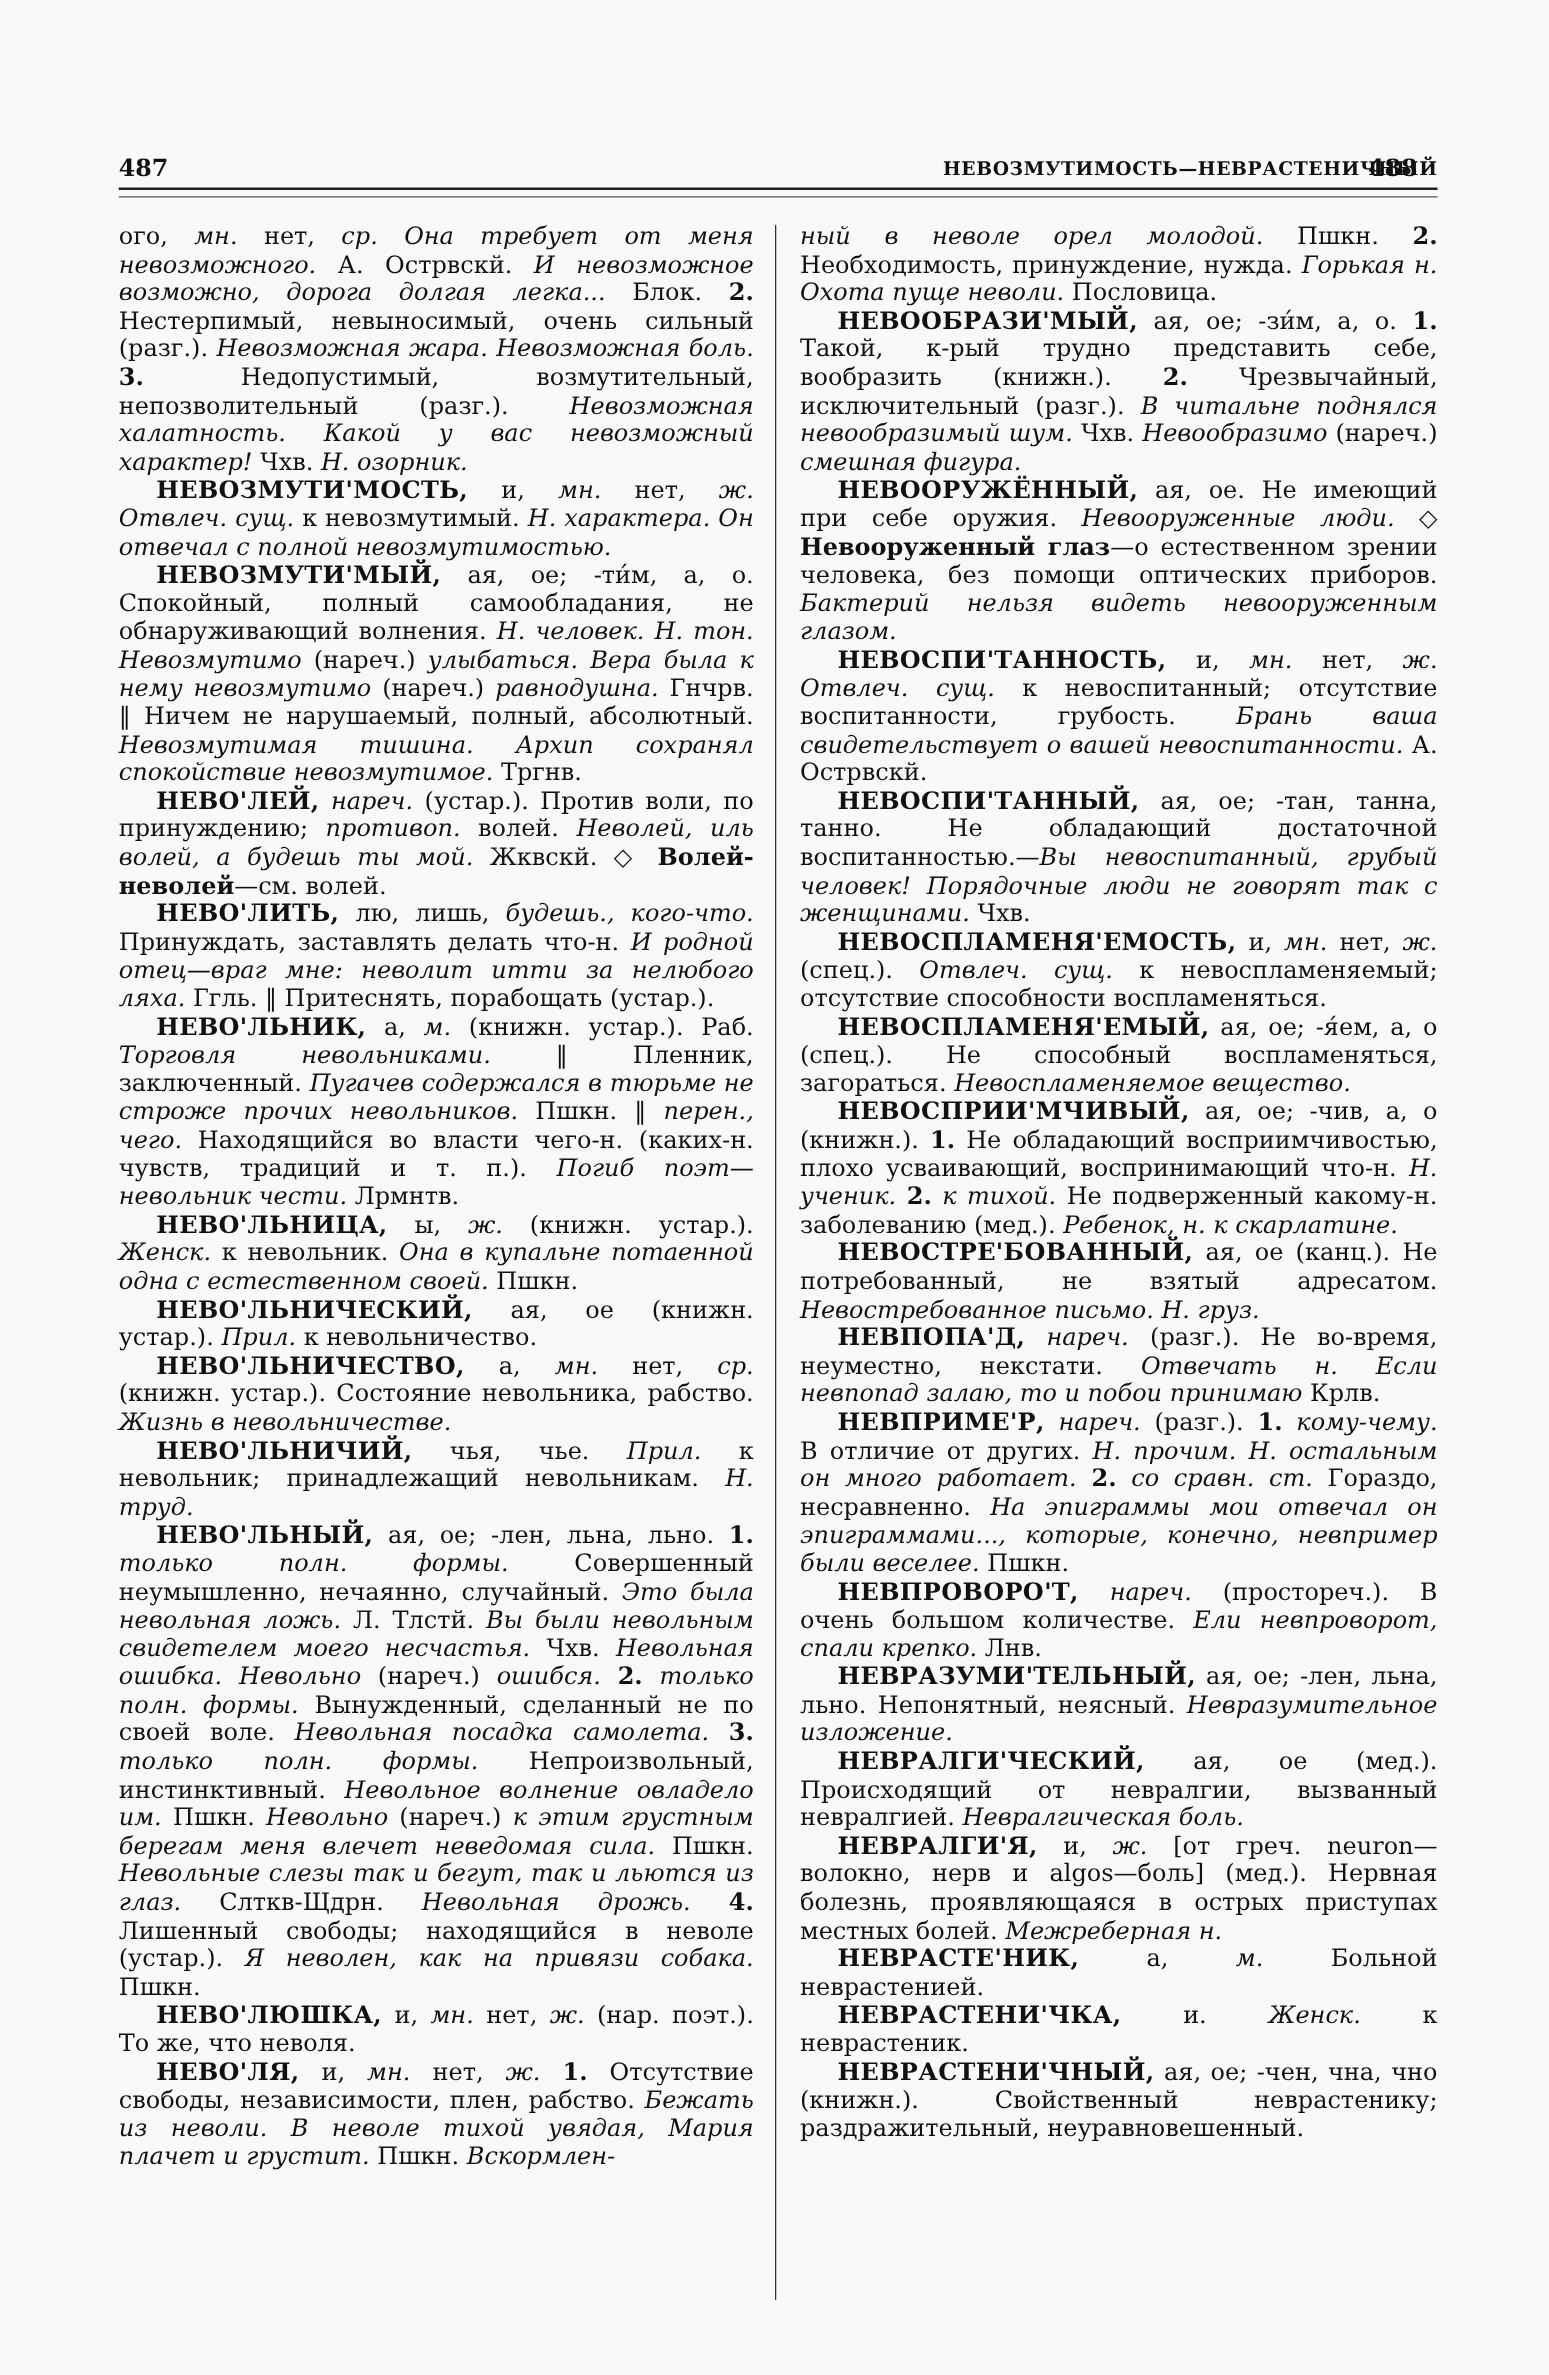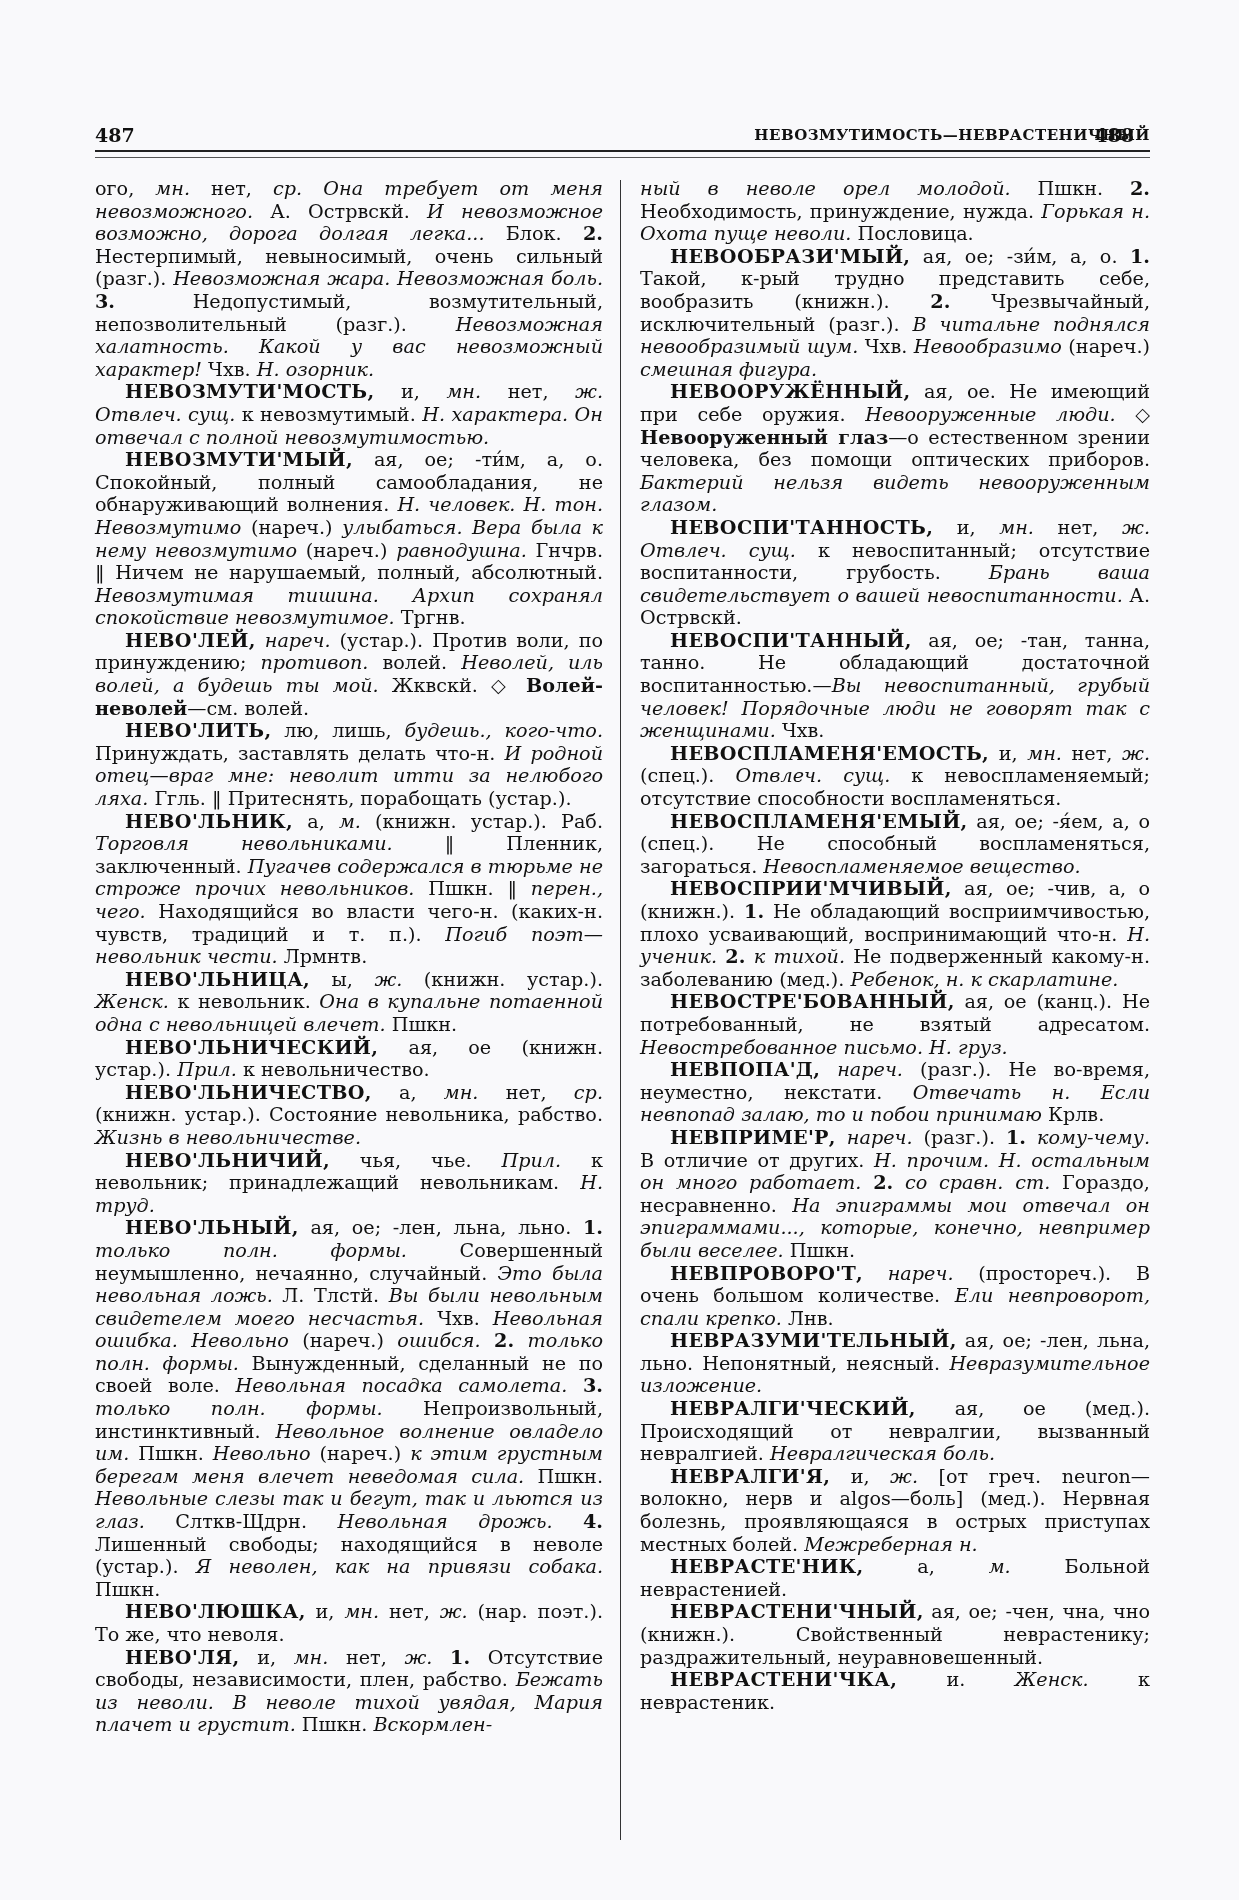--- a/index.html
+++ b/index.html
@@ -35,21 +35,21 @@
 </div>
 <div class="rule"></div>
 
 <div class="col left" id="col-left">
     <p class="entry"><span>ого, <i>мн.</i> нет, <i>ср. Она требует от меня невозможного.</i> А. Острвскй. <i>И невозможное возможно, дорога долгая легка...</i> Блок. <b>2.</b> Нестерпимый, невыносимый, очень сильный (разг.). <i>Невозможная жара. Невозможная боль.</i> <b>3.</b> Недопустимый, возмутительный, непозволительный (разг.). <i>Невозможная халатность. Какой у вас невозможный характер!</i> Чхв. <i>Н. озорник.</i></span></p>
     <p class="entry indent"><span class="hw">НЕВОЗМУТИ'МОСТЬ,</span><span> и, <i>мн.</i> нет, <i>ж. Отвлеч. сущ.</i> к невозмутимый. <i>Н. характера. Он отвечал с полной невозмутимостью.</i></span></p>
     <p class="entry indent"><span class="hw">НЕВОЗМУТИ'МЫЙ,</span><span> ая, ое; -ти́м, а, о. Спокойный, полный самообладания, не обнаруживающий волнения. <i>Н. человек. Н. тон. Невозмутимо</i> (нареч.) <i>улыбаться. Вера была к нему невозмутимо</i> (нареч.) <i>равнодушна.</i> Гнчрв. ‖ Ничем не нарушаемый, полный, абсолютный. <i>Невозмутимая тишина. Архип сохранял спокойствие невозмутимое.</i> Тргнв.</span></p>
     <p class="entry indent"><span class="hw">НЕВО'ЛЕЙ,</span><span> <i>нареч.</i> (устар.). Против воли, по принуждению; <i>противоп.</i> волей. <i>Неволей, иль волей, а будешь ты мой.</i> Жквскй. ◇ <b>Волей-неволей</b>—см. волей.</span></p>
     <p class="entry indent"><span class="hw">НЕВО'ЛИТЬ,</span><span> лю, лишь, <i>будешь., кого-что.</i> Принуждать, заставлять делать что-н. <i>И родной отец—враг мне: неволит итти за нелюбого ляха.</i> Ггль. ‖ Притеснять, порабощать (устар.).</span></p>
     <p class="entry indent"><span class="hw">НЕВО'ЛЬНИК,</span><span> а, <i>м.</i> (книжн. устар.). Раб. <i>Торговля невольниками.</i> ‖ Пленник, заключенный. <i>Пугачев содержался в тюрьме не строже прочих невольников.</i> Пшкн. ‖ <i>перен., чего.</i> Находящийся во власти чего-н. (каких-н. чувств, традиций и т. п.). <i>Погиб поэт—невольник чести.</i> Лрмнтв.</span></p>
-    <p class="entry indent"><span class="hw">НЕВО'ЛЬНИЦА,</span><span> ы, <i>ж.</i> (книжн. устар.). <i>Женск.</i> к невольник. <i>Она в купальне потаенной одна с невольницей влечет.</i> Пшкн.</span></p>
+    <p class="entry indent"><span class="hw">НЕВО'ЛЬНИЦА,</span><span> ы, <i>ж.</i> (книжн. устар.). <i>Женск.</i> к невольник. <i>Она в купальне потаенной одна с естественном своей.</i> Пшкн.</span></p>
     <p class="entry indent"><span class="hw">НЕВО'ЛЬНИЧЕСКИЙ,</span><span> ая, ое (книжн. устар.). <i>Прил.</i> к невольничество.</span></p>
     <p class="entry indent"><span class="hw">НЕВО'ЛЬНИЧЕСТВО,</span><span> а, <i>мн.</i> нет, <i>ср.</i> (книжн. устар.). Состояние невольника, рабство. <i>Жизнь в невольничестве.</i></span></p>
     <p class="entry indent"><span class="hw">НЕВО'ЛЬНИЧИЙ,</span><span> чья, чье. <i>Прил.</i> к невольник; принадлежащий невольникам. <i>Н. труд.</i></span></p>
     <p class="entry indent"><span class="hw">НЕВО'ЛЬНЫЙ,</span><span> ая, ое; -лен, льна, льно. <b>1.</b> <i>только полн. формы.</i> Совершенный неумышленно, нечаянно, случайный. <i>Это была невольная ложь.</i> Л. Тлстй. <i>Вы были невольным свидетелем моего несчастья.</i> Чхв. <i>Невольная ошибка. Невольно</i> (нареч.) <i>ошибся.</i> <b>2.</b> <i>только полн. формы.</i> Вынужденный, сделанный не по своей воле. <i>Невольная посадка самолета.</i> <b>3.</b> <i>только полн. формы.</i> Непроизвольный, инстинктивный. <i>Невольное волнение овладело им.</i> Пшкн. <i>Невольно</i> (нареч.) <i>к этим грустным берегам меня влечет неведомая сила.</i> Пшкн. <i>Невольные слезы так и бегут, так и льются из глаз.</i> Слткв-Щдрн. <i>Невольная дрожь.</i> <b>4.</b> Лишенный свободы; находящийся в неволе (устар.). <i>Я неволен, как на привязи собака.</i> Пшкн.</span></p>
     <p class="entry indent"><span class="hw">НЕВО'ЛЮШКА,</span><span> и, <i>мн.</i> нет, <i>ж.</i> (нар. поэт.). То же, что неволя.</span></p>
     <p class="entry indent"><span class="hw">НЕВО'ЛЯ,</span><span> и, <i>мн.</i> нет, <i>ж.</i> <b>1.</b> Отсутствие свободы, независимости, плен, рабство. <i>Бежать из неволи. В неволе тихой увядая, Мария плачет и грустит.</i> Пшкн. <i>Вскормлен-</i></span></p>
   </div>
 <div class="divider"></div>
 <div class="col right" id="col-right">
     <p class="entry"><span><i>ный в неволе орел молодой.</i> Пшкн. <b>2.</b> Необходимость, принуждение, нужда. <i>Горькая н. Охота пуще неволи.</i> Пословица.</span></p>
@@ -61,15 +61,15 @@
     <p class="entry indent"><span class="hw">НЕВОСПЛАМЕНЯ'ЕМЫЙ,</span><span> ая, ое; -я́ем, а, о (спец.). Не способный воспламеняться, загораться. <i>Невоспламеняемое вещество.</i></span></p>
     <p class="entry indent"><span class="hw">НЕВОСПРИИ'МЧИВЫЙ,</span><span> ая, ое; -чив, а, о (книжн.). <b>1.</b> Не обладающий восприимчивостью, плохо усваивающий, воспринимающий что-н. <i>Н. ученик.</i> <b>2.</b> <i>к тихой.</i> Не подверженный какому-н. заболеванию (мед.). <i>Ребенок, н. к скарлатине.</i></span></p>
     <p class="entry indent"><span class="hw">НЕВОСТРЕ'БОВАННЫЙ,</span><span> ая, ое (канц.). Не потребованный, не взятый адресатом. <i>Невостребованное письмо. Н. груз.</i></span></p>
     <p class="entry indent"><span class="hw">НЕВПОПА'Д,</span><span> <i>нареч.</i> (разг.). Не во-время, неуместно, некстати. <i>Отвечать н. Если невпопад залаю, то и побои принимаю</i> Крлв.</span></p>
     <p class="entry indent"><span class="hw">НЕВПРИМЕ'Р,</span><span> <i>нареч.</i> (разг.). <b>1.</b> <i>кому-чему.</i> В отличие от других. <i>Н. прочим. Н. остальным он много работает.</i> <b>2.</b> <i>со сравн. ст.</i> Гораздо, несравненно. <i>На эпиграммы мои отвечал он эпиграммами..., которые, конечно, невпример были веселее.</i> Пшкн.</span></p>
     <p class="entry indent"><span class="hw">НЕВПРОВОРО'Т,</span><span> <i>нареч.</i> (простореч.). В очень большом количестве. <i>Ели невпроворот, спали крепко.</i> Лнв.</span></p>
     <p class="entry indent"><span class="hw">НЕВРАЗУМИ'ТЕЛЬНЫЙ,</span><span> ая, ое; -лен, льна, льно. Непонятный, неясный. <i>Невразумительное изложение.</i></span></p>
     <p class="entry indent"><span class="hw">НЕВРАЛГИ'ЧЕСКИЙ,</span><span> ая, ое (мед.). Происходящий от невралгии, вызванный невралгией. <i>Невралгическая боль.</i></span></p>
     <p class="entry indent"><span class="hw">НЕВРАЛГИ'Я,</span><span> и, <i>ж.</i> [от греч. neuron—волокно, нерв и algos—боль] (мед.). Нервная болезнь, проявляющаяся в острых приступах местных болей. <i>Межреберная н.</i></span></p>
     <p class="entry indent"><span class="hw">НЕВРАСТЕ'НИК,</span><span> а, <i>м.</i> Больной неврастенией.</span></p>
+    <p class="entry indent"><span class="hw">НЕВРАСТЕНИ'ЧКА,</span><span> и. <i>Женск.</i> к неврастеник.</span></p>
     <p class="entry indent"><span class="hw">НЕВРАСТЕНИ'ЧНЫЙ,</span><span> ая, ое; -чен, чна, чно (книжн.). Свойственный неврастенику; раздражительный, неуравновешенный.</span></p>
-    <p class="entry indent"><span class="hw">НЕВРАСТЕНИ'ЧКА,</span><span> и. <i>Женск.</i> к неврастеник.</span></p>
   </div>
 
 </body></html>

